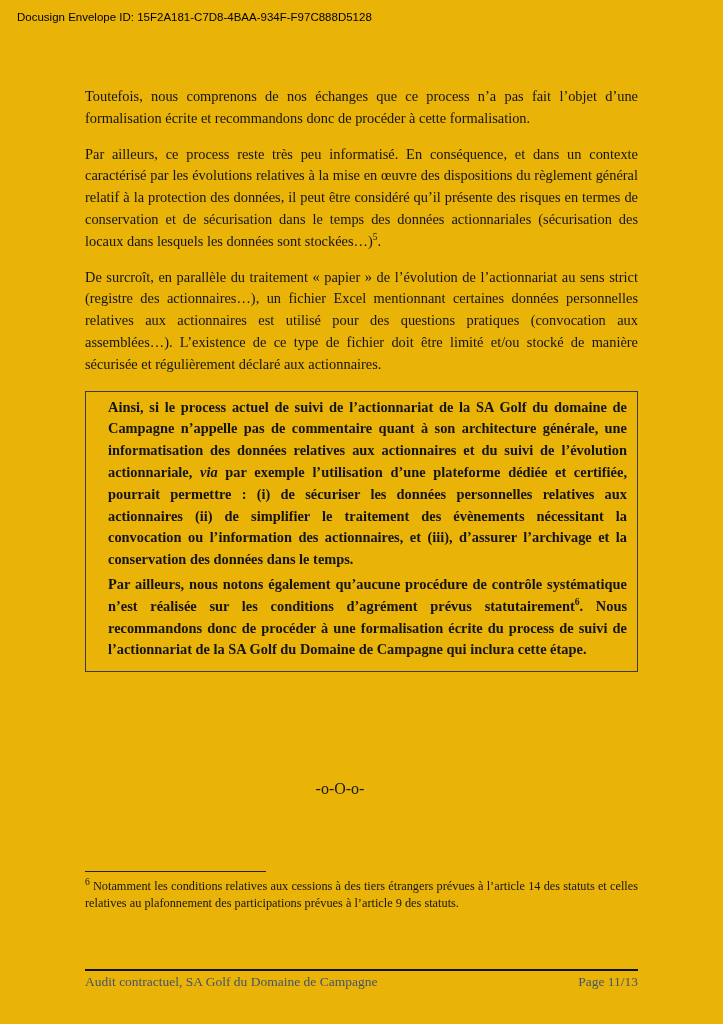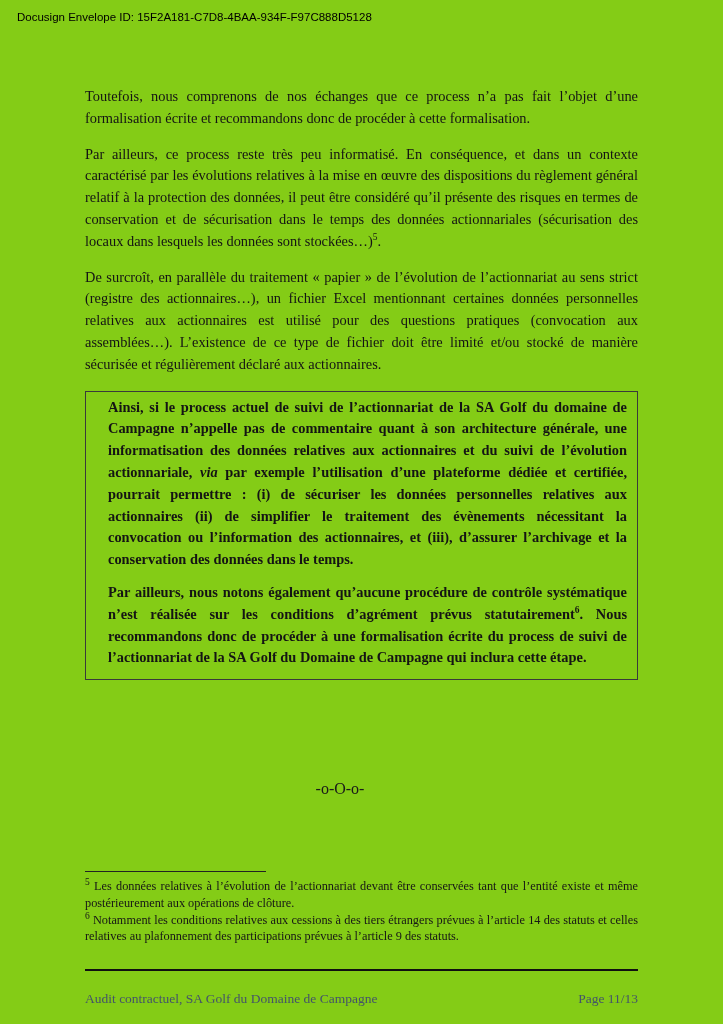--- a/index.html
+++ b/index.html
@@ -1,20 +1,20 @@
 <!DOCTYPE html>
 <html><head>
 <meta charset="utf-8">
 <style>
   html, body { margin: 0; padding: 0; background: #ffffff; }
   .page {
     position: relative;
     width: 723px;
     height: 1024px;
-    background: #84cc16;
+    background: #eab308;
     font-family: "Liberation Serif", "DejaVu Serif", serif;
     color: #141414;
     overflow: hidden;
   }
   .docusign-header {
     position: absolute;
     left: 17px;
     top: 11px;
     font-family: "Liberation Sans", "DejaVu Sans", sans-serif;
     font-size: 11.5px;
@@ -40,21 +40,21 @@
   }
   .rec-box {
     border: 1.5px solid #3a3a3a;
     padding: 5px 10px 10px 22px;
     margin-top: 15px;
   }
   .rec-box .para {
     font-weight: bold;
     margin: 0;
   }
-  .rec-box .para + .para { margin-top: 11px; }
+  .rec-box .para + .para { margin-top: 3px; }
   .italic { font-style: italic; }
   .divider {
     position: absolute;
     left: 85px;
     top: 780px;
     width: 510px;
     text-align: center;
     font-size: 16px;
     color: #1a1a1a;
   }
@@ -77,21 +77,21 @@
   .footer {
     position: absolute;
     left: 85px;
     top: 969px;
     width: 553px;
     border-top: 2.5px solid #101010;
   }
   .footer-row {
     display: flex;
     justify-content: space-between;
-    padding-top: 20px;
+    padding-top: 3px;
     font-size: 13.5px;
   }
 </style>
 </head>
 <body>
 
 <div class="page">
 
   <div class="docusign-header">Docusign Envelope ID: 15F2A181-C7D8-4BAA-934F-F97C888D5128</div>
 
@@ -109,21 +109,20 @@
       <p class="para"><span>Par ailleurs, nous notons également qu’aucune procédure de contrôle systématique n’est réalisée sur les conditions d’agrément prévus statutairement</span><sup class="fnref">6</sup><span>. Nous recommandons donc de procéder à une formalisation écrite du process de suivi de l’actionnariat de la SA Golf du Domaine de Campagne qui inclura cette étape.</span></p>
     </div>
 
   </div>
 
   <div class="divider">-o-O-o-</div>
 
   <div class="footnotes">
     <div class="fn-rule"></div>
 
-    <div class="footnote"><sup class="fnref">5</sup><span> Les données relatives à l’évolution de l’actionnariat devant être conservées tant que l’entité existe et même postérieurement aux opérations de clôture.</span></div>
 
     <div class="footnote"><sup class="fnref">6</sup><span> Notamment les conditions relatives aux cessions à des tiers étrangers prévues à l’article 14 des statuts et celles relatives au plafonnement des participations prévues à l’article 9 des statuts.</span></div>
   </div>
 
   <div class="footer">
     <div class="footer-row" style="color: rgb(68, 84, 106);">
       <span>Audit contractuel, SA Golf du Domaine de Campagne</span>
       <span>Page 11/13</span>
     </div>
   </div>

